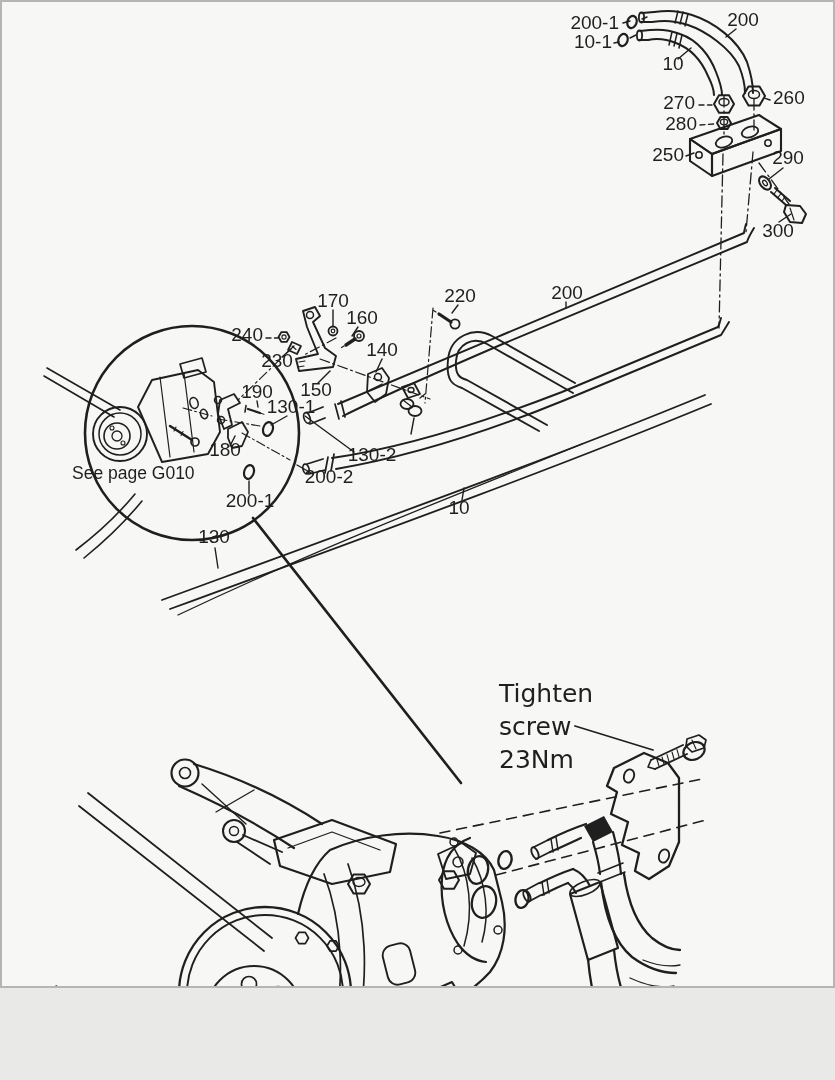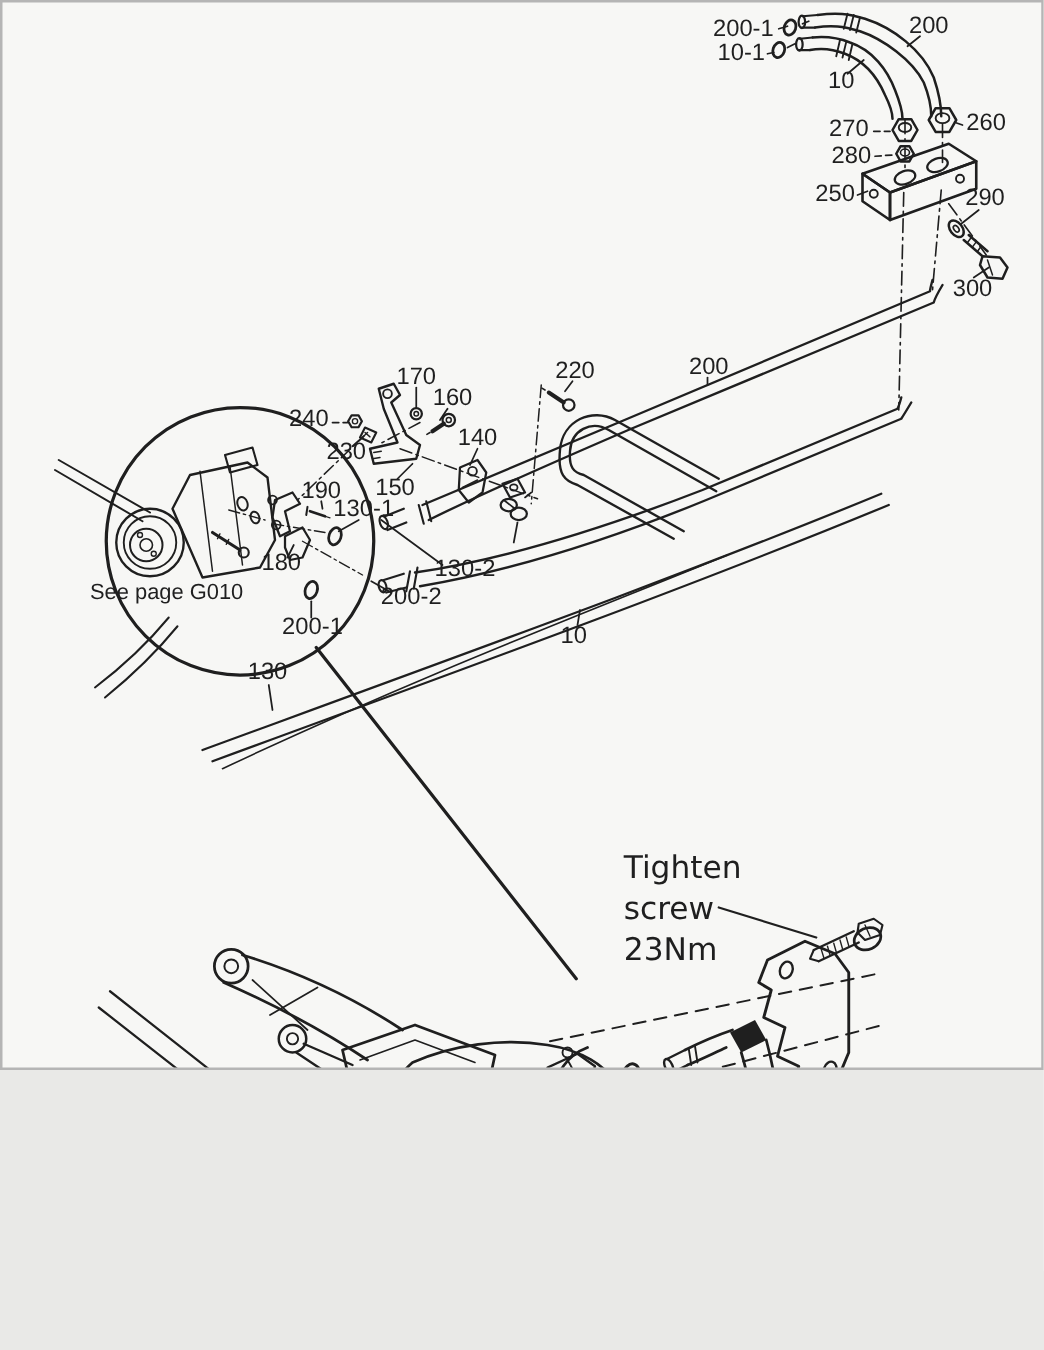--- a/index.html
+++ b/index.html
@@ -1,16 +1,16 @@
 <!DOCTYPE html>
 <html style="--paper: #f7f7f5; --ink: #1f1f1f; --border: #b5b5b5;"><head>
 <meta charset="utf-8">
 <style>
   html,body{margin:0;padding:0;background:#e9e9e7;}
-  .page{position:relative;width:835px;height:856px;margin:0 auto;
+  .page{position:relative;width:835px;height:988px;margin:0 auto;
         background:var(--paper,#f7f7f5);border:2px solid var(--border,#b5b5b5);
         box-sizing:border-box;overflow:hidden;}
   svg{display:block;}
   svg *{stroke:var(--ink,#1f1f1f);fill:none;stroke-linecap:round;stroke-linejoin:round;}
   svg .fill{fill:var(--ink,#1f1f1f);stroke:none;}
   svg text{fill:var(--ink,#1f1f1f);stroke:none;}
   .lbl{font:19px "Liberation Sans", sans-serif;}
   .note{font:17.5px "Liberation Sans", sans-serif;}
   .torque{font:25px "DejaVu Sans", sans-serif;}
 </style>

